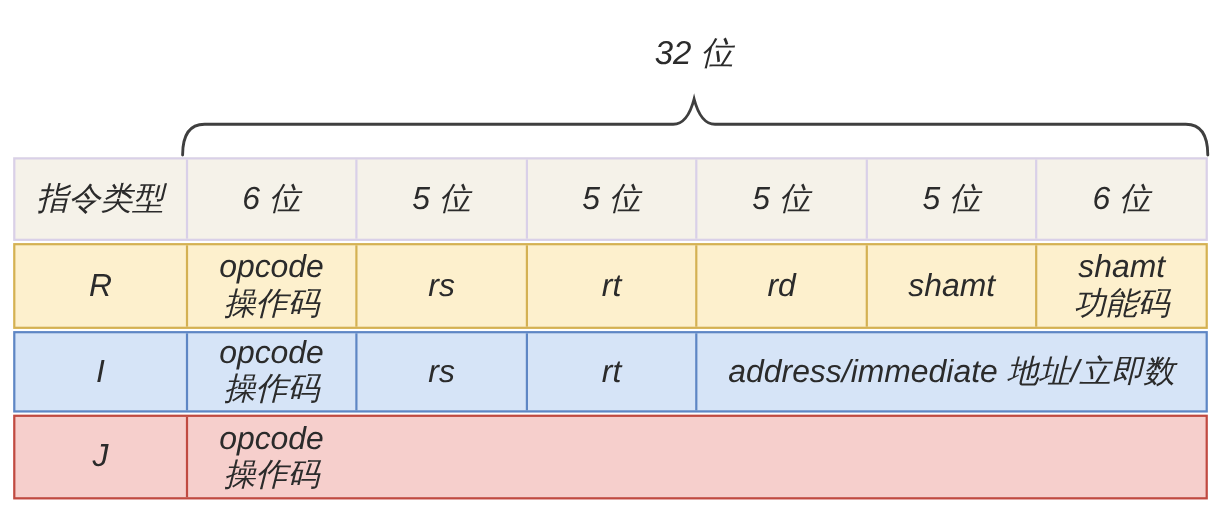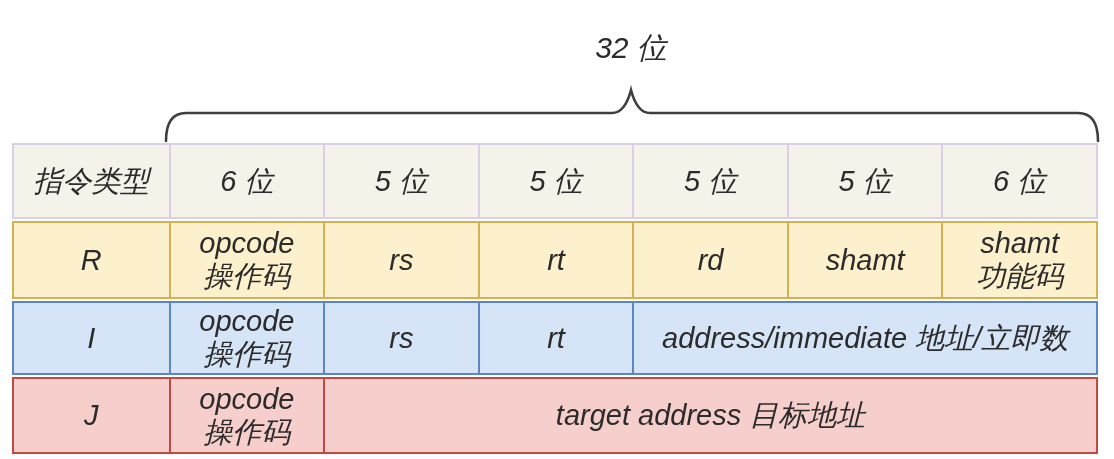--- a/index.html
+++ b/index.html
@@ -90,19 +90,18 @@
       <div class="cell">rt</div>
       <div class="cell span3">address/immediate 地址/立即数</div>
     </div>
 
     <div class="row j">
       <div class="cell">J</div>
       <div class="cell">
         <span>opcode</span>
         <span>操作码</span>
       </div>
-      <div class="cell span5">target address 目标地址</div>
     </div>
 
   </div>
 
 
 </div>
 
 </body></html>

